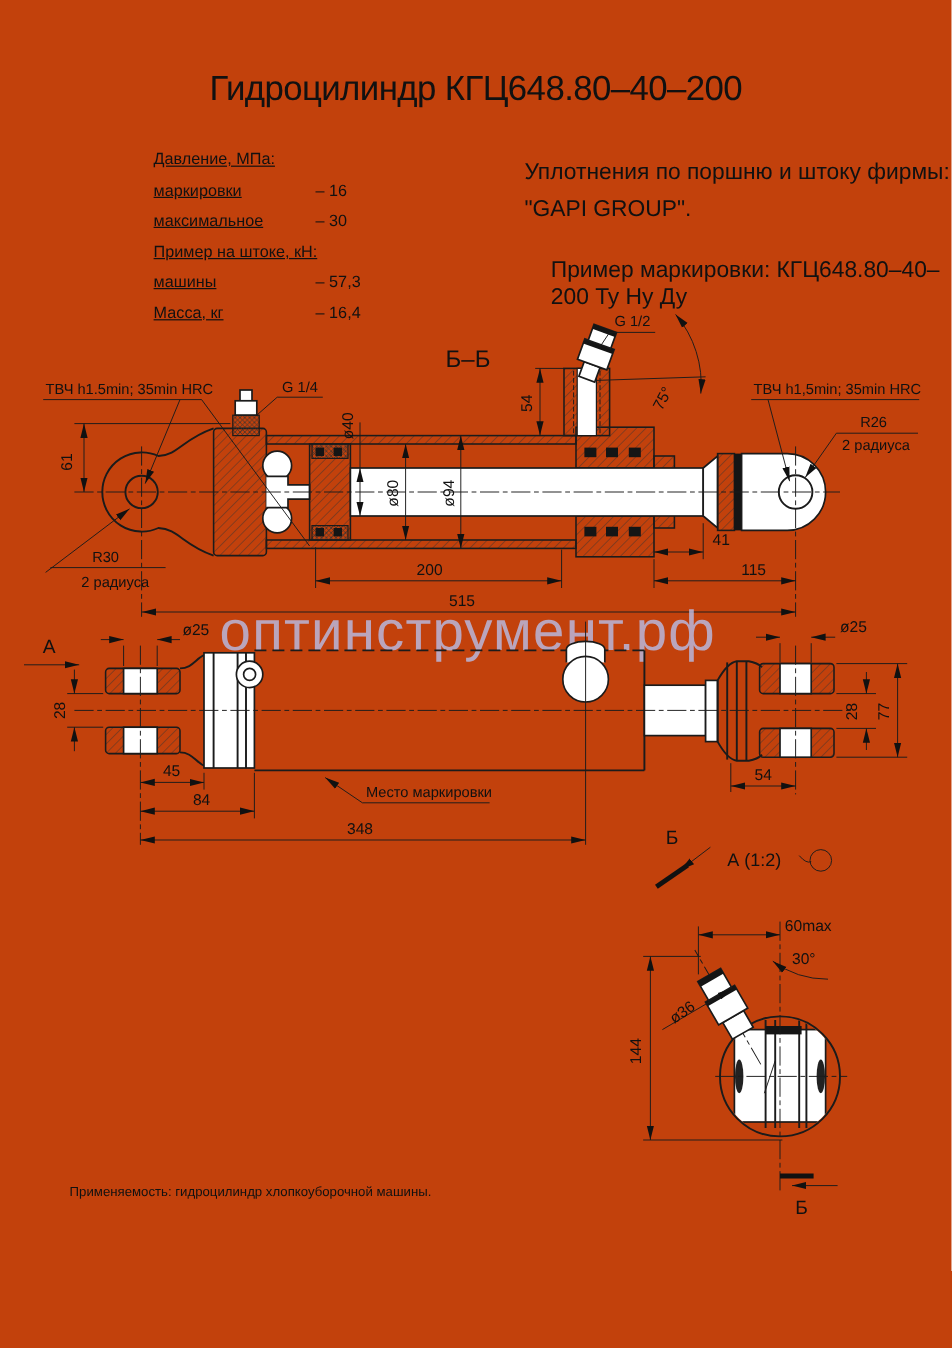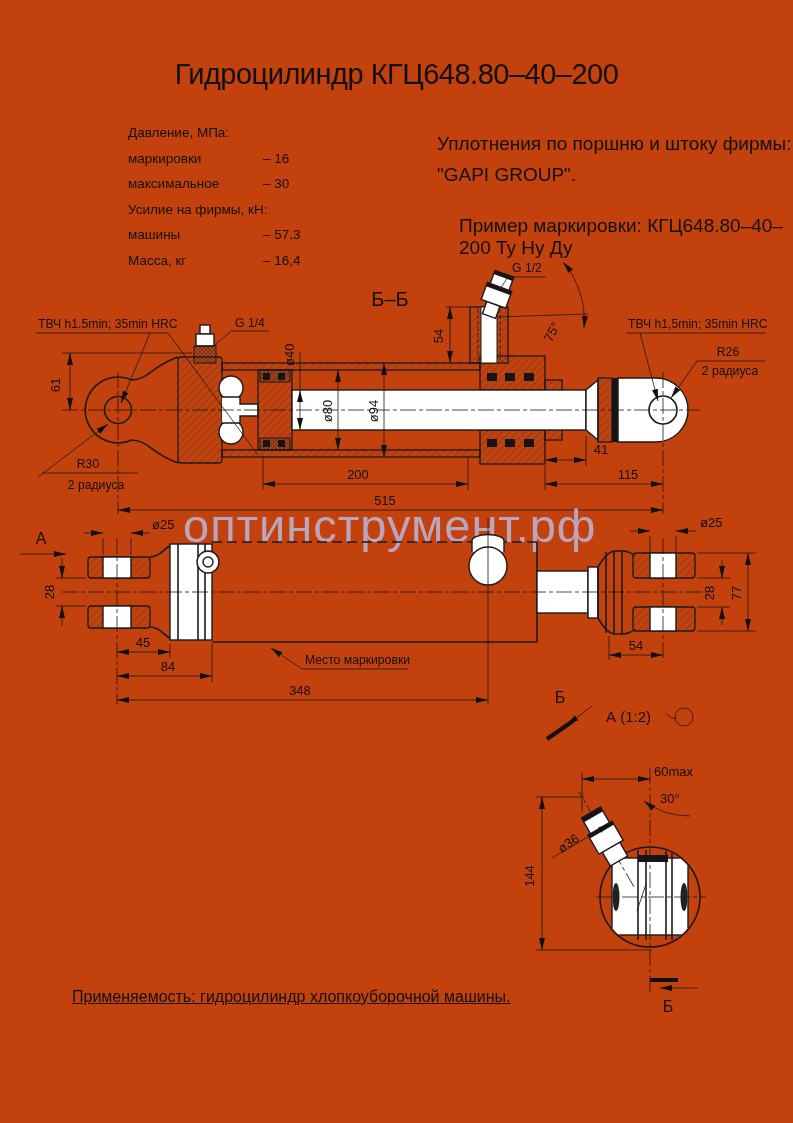--- a/index.html
+++ b/index.html
@@ -1,26 +1,26 @@
 <!DOCTYPE html>
 <html><head>
 <meta charset="utf-8">
 <style>
   html,body{margin:0;padding:0;background:#fff;}
   #page{position:relative;width:793px;height:1123px;background:#c2410c;overflow:hidden;
         font-family:"Liberation Sans",sans-serif;color:#111;}
   #title{position:absolute;top:58px;left:0;width:100%;text-align:center;
          font-size:29px;letter-spacing:-0.5px;white-space:nowrap;}
-  #specs{position:absolute;left:128px;top:120px;width:230px;font-size:13.5px;}
+  #specs{position:absolute;left:128px;top:120px;width:230px;font-size:13.5px;text-decoration:underline;}
   .specrow{position:relative;height:25.5px;line-height:25.5px;white-space:nowrap;}
   .specval{position:absolute;left:135px;top:0;}
   #notes{position:absolute;left:437px;top:133px;font-size:19px;}
   #notes .n2{margin-top:9px;}
   #notes .n3{margin-top:29px;margin-left:22px;}
-  #footer{position:absolute;left:72px;top:988px;font-size:16px;text-decoration:underline;}
+  #footer{position:absolute;left:58px;top:988px;font-size:11px;}
   svg{position:absolute;left:0;top:0;}
   svg text{font-family:"Liberation Sans",sans-serif;fill:#111;}
   .o {fill:none;stroke:#1b1b1b;stroke-width:1.6;}
   .o2{fill:#fff;stroke:#1b1b1b;stroke-width:1.4;}
   .t {fill:none;stroke:#1b1b1b;stroke-width:0.8;}
   .cl{fill:none;stroke:#1b1b1b;stroke-width:0.8;stroke-dasharray:16 3 4 3;}
   .hd{fill:none;stroke:#1b1b1b;stroke-width:1.3;stroke-dasharray:10 5;}
   .hA{fill:url(#h1);stroke:#1b1b1b;stroke-width:1.3;}
   .hX{fill:url(#h2);stroke:#1b1b1b;stroke-width:1;}
   .bk{fill:#151515;stroke:none;}
@@ -34,21 +34,21 @@
 <body>
 
 <div id="page">
 
   <div id="title">Гидроцилиндр КГЦ648.80–40–200</div>
 
   <div id="specs">
     <div class="specrow"><span>Давление, МПа:</span><span class="specval"></span></div>
     <div class="specrow"><span>маркировки</span><span class="specval">– 16</span></div>
     <div class="specrow"><span>максимальное</span><span class="specval">– 30</span></div>
-    <div class="specrow"><span>Усилие на фирмы, кН:</span><span class="specval"></span></div>
+    <div class="specrow"><span>Пример на штоке, кН:</span><span class="specval"></span></div>
     <div class="specrow"><span>машины</span><span class="specval">– 57,3</span></div>
     <div class="specrow"><span>Масса, кг</span><span class="specval">– 16,4</span></div>
   </div>
 
   <div id="notes">
     <div class="n1">Уплотнения по поршню и штоку фирмы:</div>
     <div class="n2">"GAPI GROUP".</div>
     <div class="n3">Пример маркировки: КГЦ648.80–40–200 Ту Ну Ду</div>
   </div>
 

